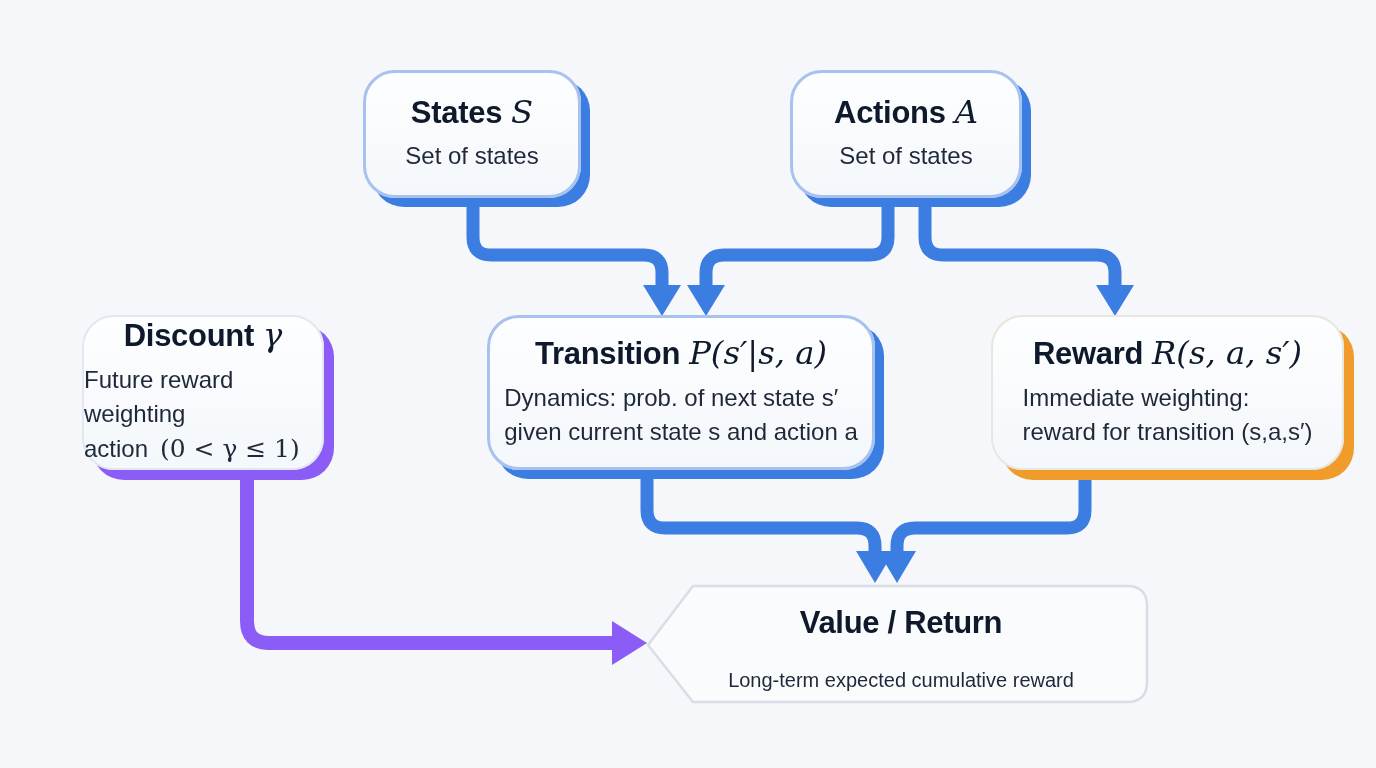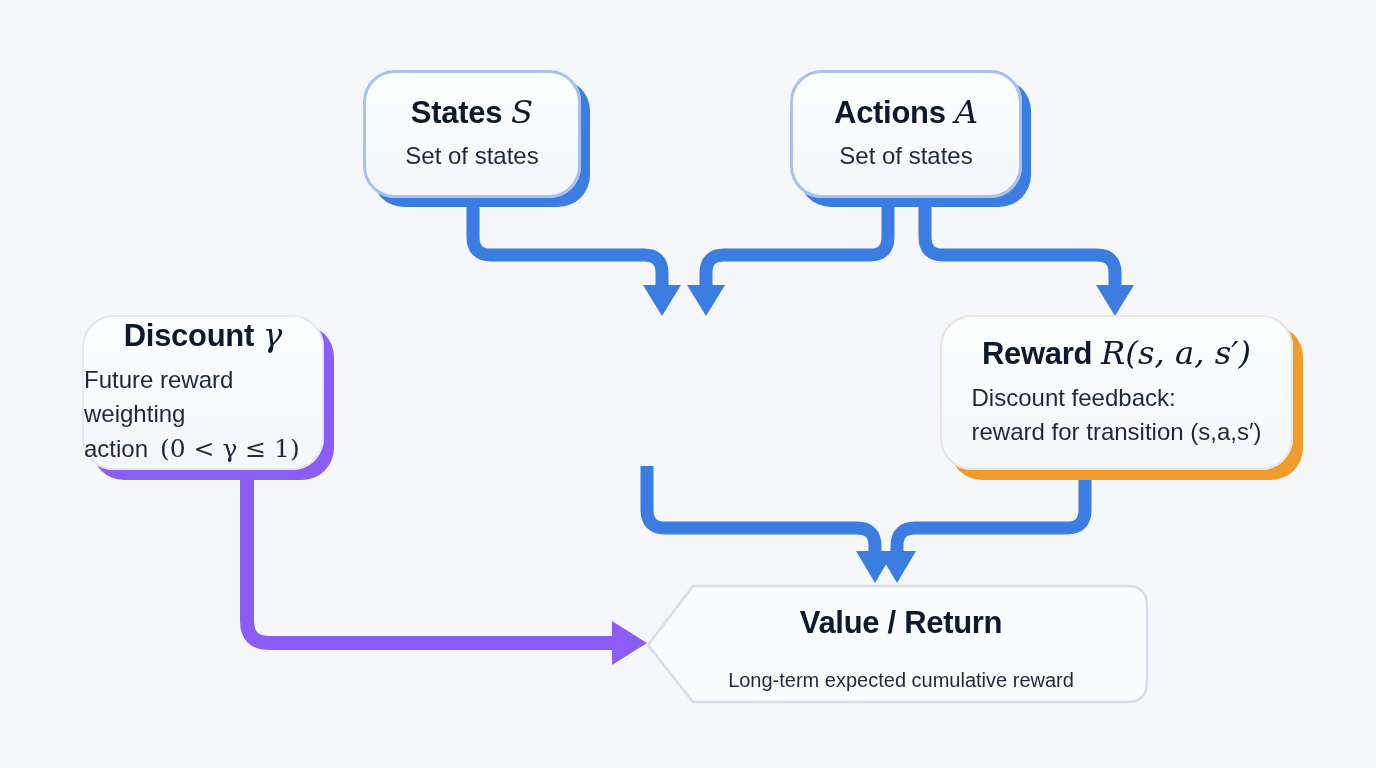--- a/index.html
+++ b/index.html
@@ -114,25 +114,32 @@
   </div>
 
   <div class="node purple-node" style="left:82px; top:315px; width:242px; height:155px;">
     <div class="title"><span>Discount</span><span class="math">γ</span></div>
     <div class="sub">
       <span class="line">Future reward weighting</span>
       <span class="line"><span>action</span><span class="math2">(0 &lt; γ ≤ 1)</span></span>
     </div>
   </div>
 
+  <div class="node blue-node" style="left:487px; top:315px; width:388px; height:155px;">
+    <div class="title"><span>Transition</span><span class="math">P(s′|s, a)</span></div>
+    <div class="sub">
+      <span class="line">Dynamics: prob. of next state s′</span>
+      <span class="line">given current state s and action a</span>
+    </div>
+  </div>
 
-  <div class="node orange-node" style="left:940px; top:315px; width:353px; height:155px;">
+  <div class="node orange-node" style="left:991px; top:315px; width:353px; height:155px;">
     <div class="title"><span>Reward</span><span class="math">R(s, a, s′)</span></div>
     <div class="sub">
-      <span class="line">Discount feedback:</span>
+      <span class="line">Immediate weighting:</span>
       <span class="line">reward for transition (s,a,s′)</span>
     </div>
   </div>
 
   <div class="value-text">
     <div class="title">Value / Return</div>
     <div class="sub">Long-term expected cumulative reward</div>
   </div>
 
 </div>

